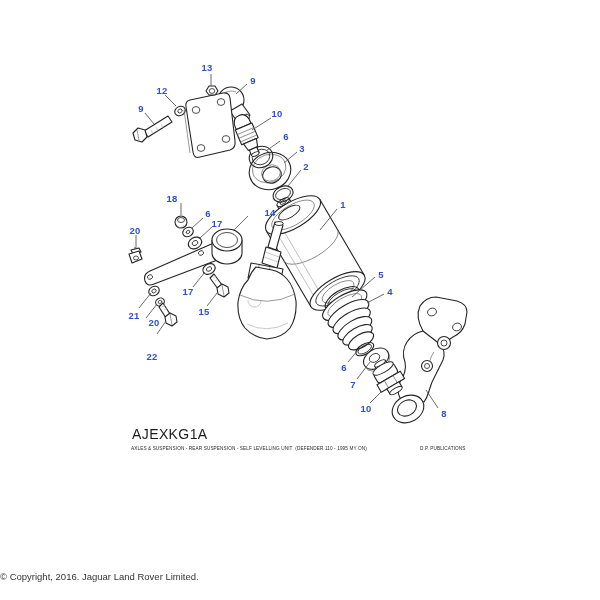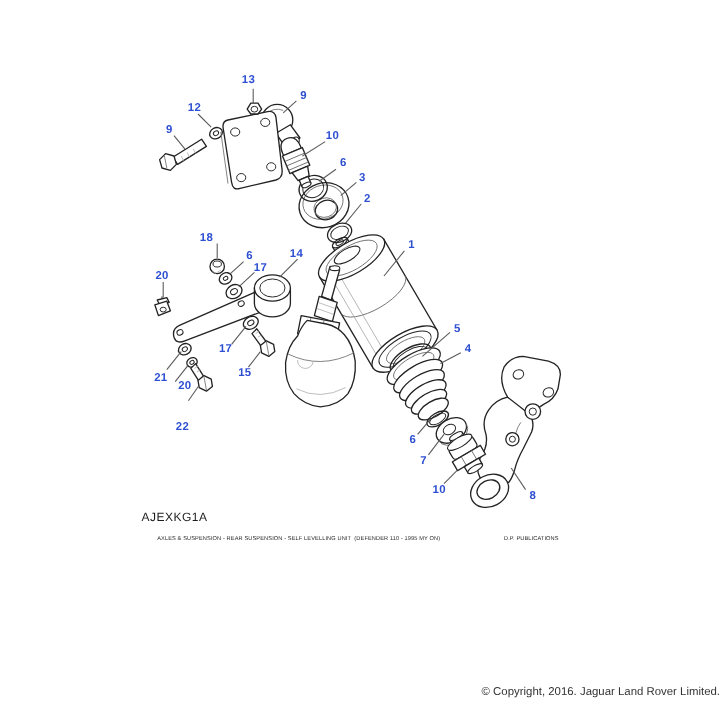--- a/index.html
+++ b/index.html
@@ -9,24 +9,24 @@
   
   .fw{fill:#ffffff;stroke:var(--line-color,#222);stroke-width:1.1;stroke-linejoin:round;stroke-linecap:round;}
   .fw2{fill:#ffffff;stroke:var(--line-color,#222);stroke-width:0.9;stroke-linejoin:round;}
   .ln{fill:none;stroke:var(--line-color,#222);stroke-width:1.1;stroke-linejoin:round;stroke-linecap:round;}
   .ln8{fill:none;stroke:var(--line-color,#222);stroke-width:0.8;}
   .lt{fill:none;stroke:#6b6b6b;stroke-width:0.7;}
   .xlt{fill:none;stroke:#a5a5a5;stroke-width:0.6;}
   .ldr{stroke:#5a5a5a;stroke-width:0.9;fill:none;}
   .plabel{position:absolute;transform:translate(-50%,-50%);color:var(--label-color,#2d4fd2);
           font-size:9.5px;font-weight:bold;letter-spacing:0.2px;white-space:nowrap;}
-  .code{position:absolute;left:118px;top:426px;font-size:10px;color:#1c1c1c;letter-spacing:0.4px;}
+  .code{position:absolute;left:132px;top:426px;font-size:14px;color:#1c1c1c;letter-spacing:0.4px;}
   .caption{position:absolute;left:131px;top:446px;font-size:4.7px;color:#2a2a2a;white-space:pre;letter-spacing:0.1px;}
   .publisher{position:absolute;left:420px;top:446px;font-size:4.7px;color:#2a2a2a;white-space:pre;letter-spacing:0.1px;}
-  .copyright{position:absolute;left:0;top:571px;width:600px;text-align:right;font-size:9.5px;color:#333;}
+  .copyright{position:absolute;left:0;top:571px;width:600px;text-align:left;font-size:9.5px;color:#333;}
 </style>
 </head>
 <body>
 
 <div class="stage">
 
   <svg class="art" viewBox="0 0 600 600" xmlns="http://www.w3.org/2000/svg">
 
     <g transform="rotate(-30.4 293 215)">
 
@@ -227,21 +227,21 @@
     <span class="plabel" style="left:162px;top:90px">12</span>
     <span class="plabel" style="left:141px;top:108px">9</span>
     <span class="plabel" style="left:277px;top:113px">10</span>
     <span class="plabel" style="left:286px;top:136px">6</span>
     <span class="plabel" style="left:302px;top:148px">3</span>
     <span class="plabel" style="left:306px;top:166px">2</span>
     <span class="plabel" style="left:343px;top:204px">1</span>
     <span class="plabel" style="left:172px;top:198px">18</span>
     <span class="plabel" style="left:208px;top:213px">6</span>
     <span class="plabel" style="left:217px;top:223px">17</span>
-    <span class="plabel" style="left:247px;top:212px">14</span>
+    <span class="plabel" style="left:270px;top:212px">14</span>
     <span class="plabel" style="left:135px;top:230px">20</span>
     <span class="plabel" style="left:188px;top:291px">17</span>
     <span class="plabel" style="left:134px;top:315px">21</span>
     <span class="plabel" style="left:154px;top:322px">20</span>
     <span class="plabel" style="left:204px;top:311px">15</span>
     <span class="plabel" style="left:152px;top:356px">22</span>
     <span class="plabel" style="left:381px;top:274px">5</span>
     <span class="plabel" style="left:390px;top:291px">4</span>
     <span class="plabel" style="left:344px;top:367px">6</span>
     <span class="plabel" style="left:353px;top:384px">7</span>

